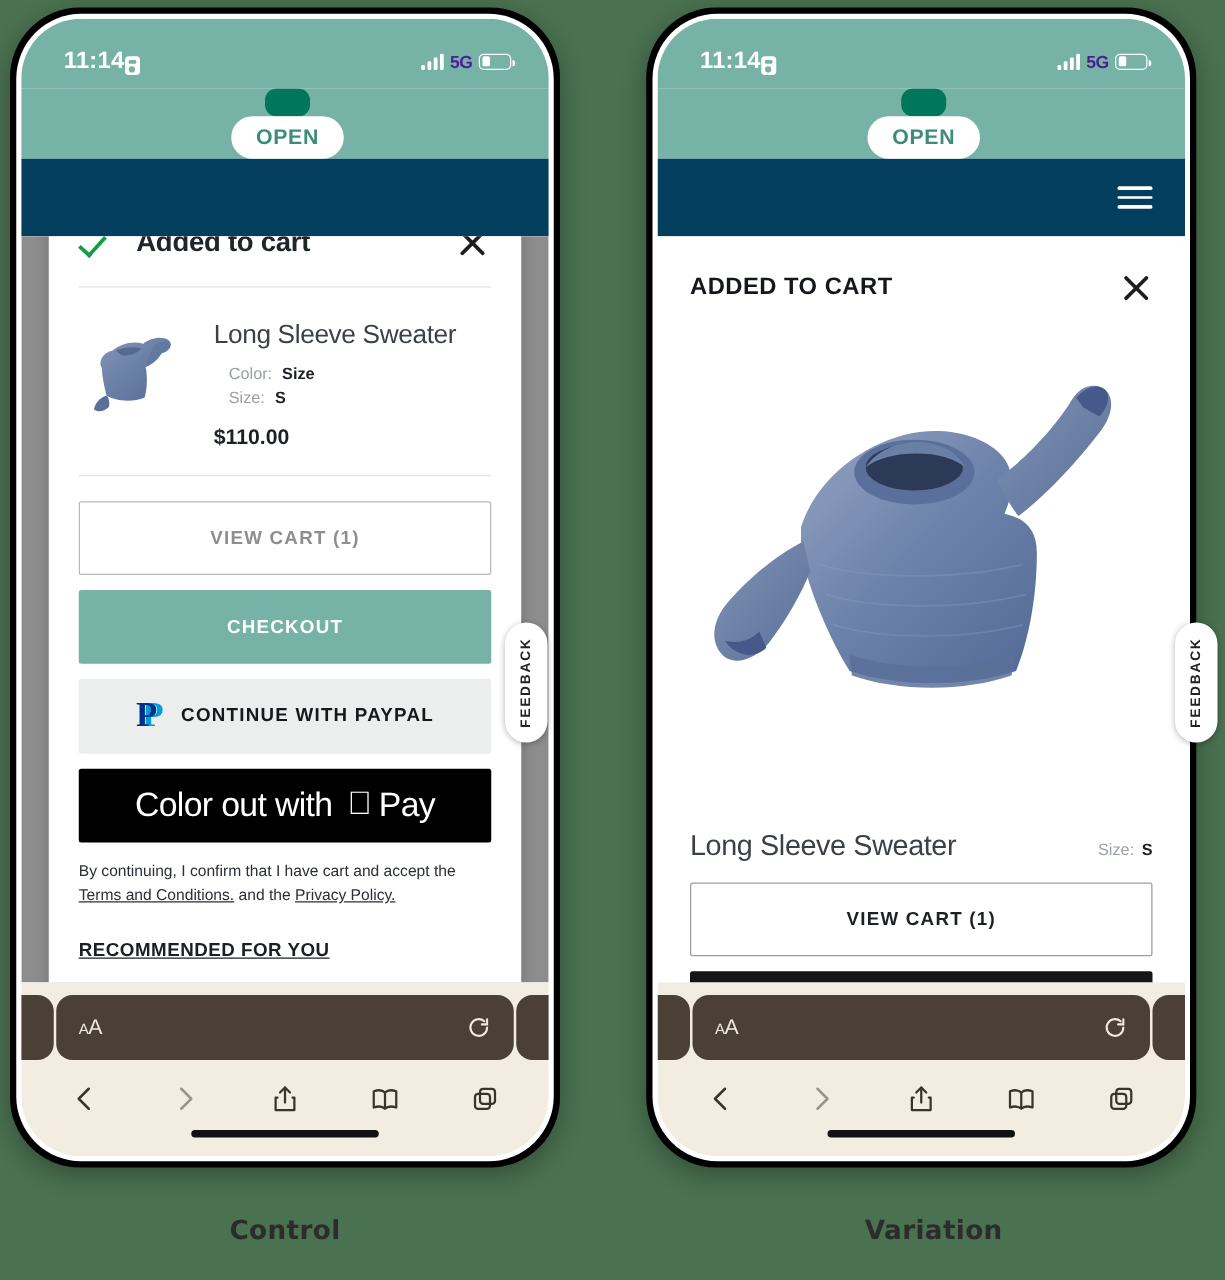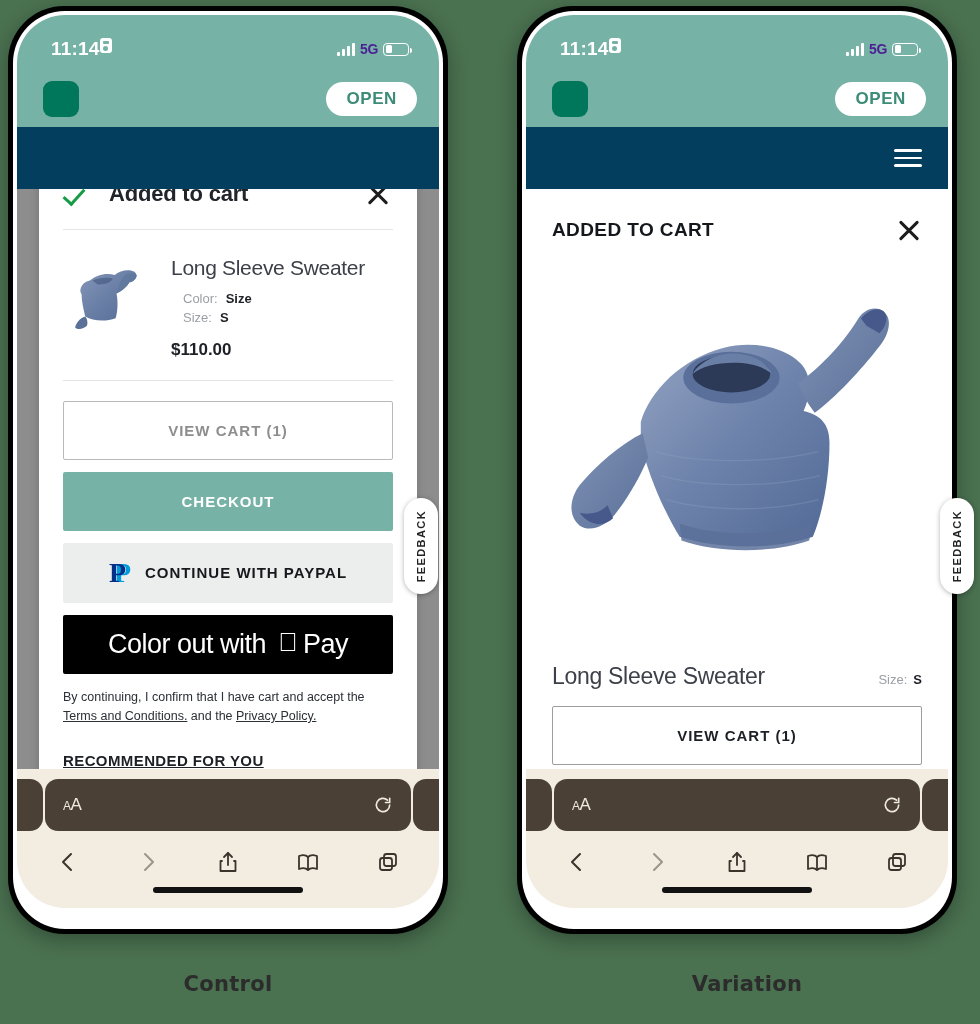--- a/index.html
+++ b/index.html
@@ -39,21 +39,21 @@
   
   .statusbar {
     height: 56px;
     background: #76b3a6;
     display: flex; align-items: center;
     justify-content: space-between;
     padding: 12px 30px 0 34px;
   }
   .clock {
     color: #fff; font-size: 19px; font-weight: bold;
-    letter-spacing: .2px; display: flex; align-items: flex-start; gap: 0;
+    letter-spacing: .2px; display: flex; align-items: flex-end; gap: 0;
   }
   .rec-badge {
     width: 12px; height: 15px; border-radius: 3px;
     background: #fff; position: relative;
   }
   .rec-badge:after{
     content:""; position:absolute; left:3px; top:3px;
     width:6px; height:3px; background:#76b3a6; border-radius:1px;
   }
   .rec-badge:before{
@@ -76,20 +76,21 @@
     content:""; position:absolute; right:-4px; top:4px;
     width:2px; height:5px; background:#fff; border-radius:0 2px 2px 0;
   }
   .battery > span { display:block; height:100%; width:32%; background:#fff; border-radius:1.5px; }
 
   
   .appbar {
     height: 56px; background: #76b3a6;
     display:flex; align-items:center; justify-content:space-between;
     padding: 0 22px 0 26px;
+    flex-direction: column;
   }
   .app-logo { width: 36px; height: 36px; border-radius: 9px; background: #00765a; }
   .open-pill {
     background:#fff; color:#3c8c78; font-size:17px; font-weight:bold;
     letter-spacing:.6px; border-radius:20px; padding: 7px 20px;
     border: none; font-family: "Liberation Sans", sans-serif;
   }
 
   
   .sitebar { background:#033e5e; height: 62px; display:flex; align-items:center;
@@ -194,21 +195,21 @@
   }
   .feedback span {
     font-size: 11px; font-weight:bold; letter-spacing: 1.4px; color:#222;
     writing-mode: vertical-rl; transform: rotate(180deg);
   }
   .fb-control   { left: 404px; }
   .fb-variation { left: 940px; }
 
   
   .safari {
-    position:absolute; left:0; right:0; bottom:17px; height: 139px;
+    position:absolute; left:0; right:0; bottom:0; height: 139px;
     background:#f2ece1; border-radius: 0 0 48px 48px;
     padding: 10px 14px 0;
   }
   .urlbar {
     height: 52px; background:#4a4036; border-radius: 13px;
     display:flex; align-items:center; justify-content:space-between;
     padding: 0 18px; margin: 0 14px;
   }
   .aa { color:#efe9de; font-size: 17px; letter-spacing:-.5px; }
   .aa .small { font-size: 12px; }

